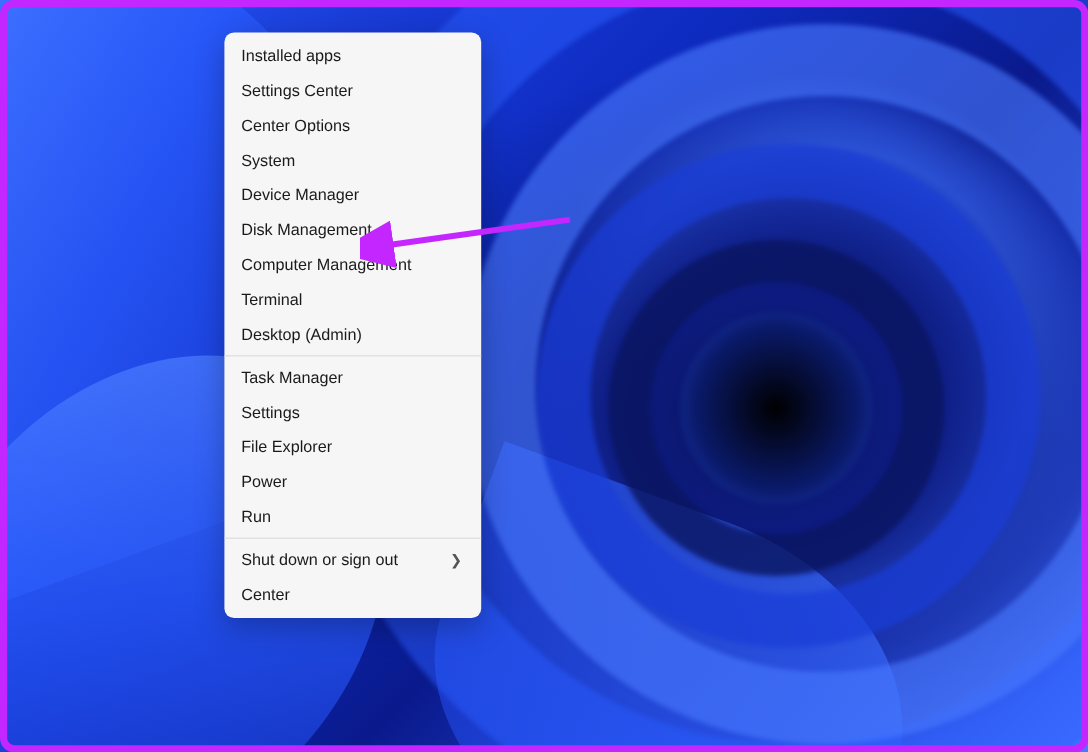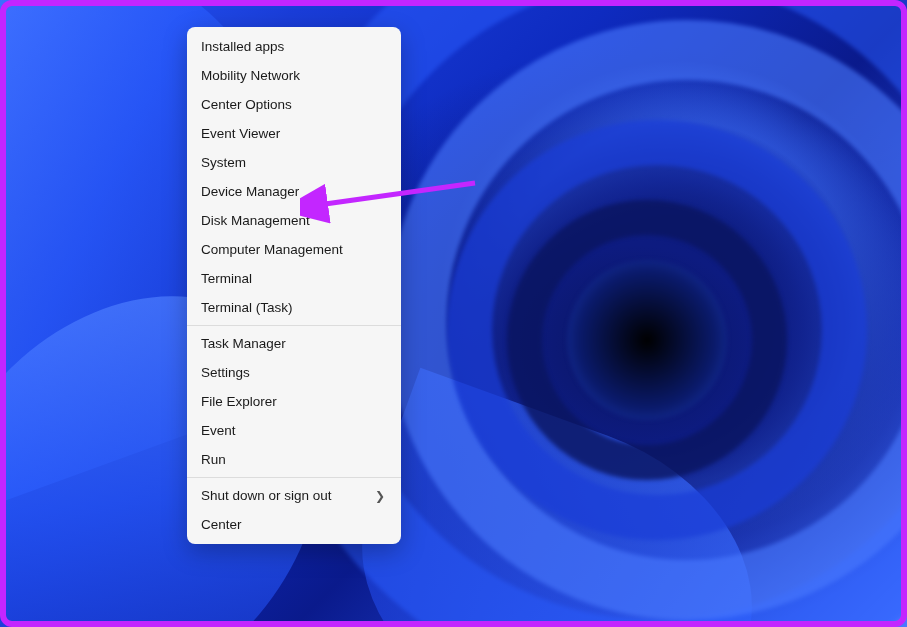--- a/index.html
+++ b/index.html
@@ -96,58 +96,55 @@
   <div class="swirl swirl3"></div>
   <div class="swirl swirl4"></div>
   <div class="swirl swirl5"></div>
 </div>
 
 <div class="context-menu">
   <div class="menu-item">
       <span>Installed apps</span>
     </div>
   <div class="menu-item">
-      <span>Mobility Network</span>
+      <span>Settings Center</span>
     </div>
   <div class="menu-item">
       <span>Center Options</span>
-    </div>
-  <div class="menu-item">
-      <span>Event Viewer</span>
     </div>
   <div class="menu-item">
       <span>System</span>
     </div>
   <div class="menu-item">
       <span>Device Manager</span>
     </div>
   <div class="menu-item">
       <span>Disk Management</span>
     </div>
   <div class="menu-item">
       <span>Computer Management</span>
     </div>
   <div class="menu-item">
       <span>Terminal</span>
     </div>
   <div class="menu-item">
-      <span>Terminal (Task)</span>
+      <span>Desktop (Admin)</span>
     </div>
   <div class="menu-separator"></div>
   <div class="menu-item">
       <span>Task Manager</span>
     </div>
   <div class="menu-item">
       <span>Settings</span>
     </div>
   <div class="menu-item">
       <span>File Explorer</span>
     </div>
   <div class="menu-item">
-      <span>Event</span>
+      <span>Power</span>
     </div>
   <div class="menu-item">
       <span>Run</span>
     </div>
   <div class="menu-separator"></div>
   <div class="menu-item">
     <span>Shut down or sign out</span>
     <span class="chevron">❯</span>
   </div>
   <div class="menu-item">

